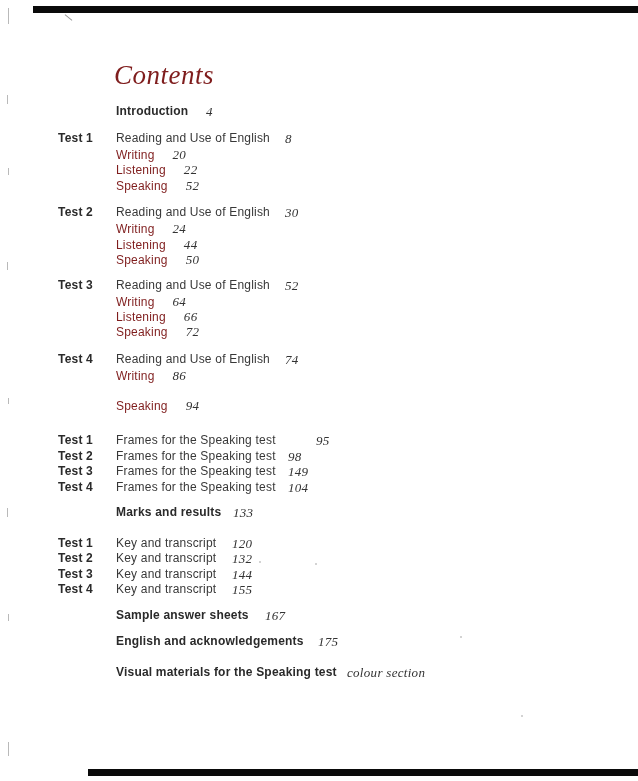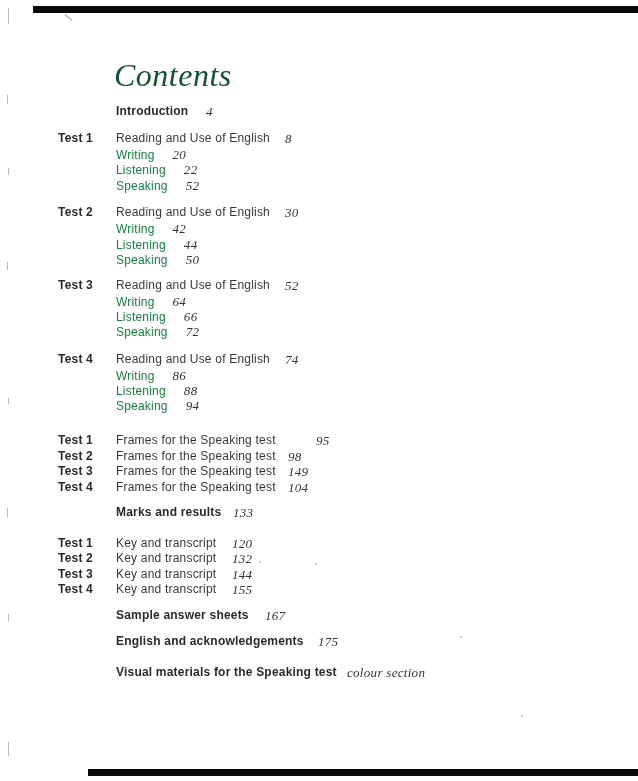--- a/index.html
+++ b/index.html
@@ -17,39 +17,39 @@
   #bar-bottom{left:88px;top:769px;width:550px;height:7px;}
   .edge-dash{position:absolute;background:#b9b9b9;width:1px;}
   .speck{position:absolute;background:#c4c4c4;border-radius:50%;width:2px;height:2px;}
   #tick{position:absolute;left:64px;top:17px;width:9px;height:1px;background:#9a9a9a;transform:rotate(38deg);}
 
   
   .title{
     position:absolute;left:114px;top:55px;
     font-family:"Liberation Serif", serif;
     font-style:italic;font-weight:400;
-    font-size:32px;line-height:40px;
-    color:#14532d;letter-spacing:0.5px;
+    font-size:27px;line-height:40px;
+    color:#7f1d1d;letter-spacing:0.5px;
   }
 
   
   .row{position:absolute;left:0;width:628px;height:15px;line-height:15px;font-size:12px;}
   .tcol{position:absolute;left:58px;font-weight:700;color:#2a2a2a;letter-spacing:0.2px;}
   .mcol{position:absolute;left:116px;letter-spacing:0.2px;color:#383838;white-space:nowrap;}
   .b{font-weight:700;color:#2a2a2a;}
   .num{
     position:absolute;
     font-family:"Liberation Serif", serif;
     font-style:italic;
     font-size:13px;color:#333333;letter-spacing:0.3px;
     white-space:nowrap;
   }
   
   .subwrap{position:absolute;left:116px;white-space:nowrap;}
-  .subwrap .lbl{letter-spacing:0.2px;color:#15803d;}
+  .subwrap .lbl{letter-spacing:0.2px;color:#7f1d1d;}
   .subwrap .numi{
     font-family:"Liberation Serif", serif;font-style:italic;
     font-size:13px;color:#333333;margin-left:18px;letter-spacing:0.3px;
   }
 </style>
 </head>
 <body>
 
 <div id="page">
 
@@ -90,21 +90,21 @@
   <div class="row" style="top:178px;">
     <span class="subwrap"><span class="lbl">Speaking</span><span class="numi">52</span></span>
   </div>
 
   <div class="row" style="top:205px;">
     <span class="tcol">Test 2</span>
     <span class="mcol">Reading and Use of English</span>
     <span class="num" style="left:285px;">30</span>
   </div>
   <div class="row" style="top:221px;">
-    <span class="subwrap"><span class="lbl">Writing</span><span class="numi">42</span></span>
+    <span class="subwrap"><span class="lbl">Writing</span><span class="numi">24</span></span>
   </div>
   <div class="row" style="top:237px;">
     <span class="subwrap"><span class="lbl">Listening</span><span class="numi">44</span></span>
   </div>
   <div class="row" style="top:252px;">
     <span class="subwrap"><span class="lbl">Speaking</span><span class="numi">50</span></span>
   </div>
 
   <div class="row" style="top:278px;">
     <span class="tcol">Test 3</span>
@@ -121,23 +121,20 @@
     <span class="subwrap"><span class="lbl">Speaking</span><span class="numi">72</span></span>
   </div>
 
   <div class="row" style="top:352px;">
     <span class="tcol">Test 4</span>
     <span class="mcol">Reading and Use of English</span>
     <span class="num" style="left:285px;">74</span>
   </div>
   <div class="row" style="top:368px;">
     <span class="subwrap"><span class="lbl">Writing</span><span class="numi">86</span></span>
-  </div>
-  <div class="row" style="top:383px;">
-    <span class="subwrap"><span class="lbl">Listening</span><span class="numi">88</span></span>
   </div>
   <div class="row" style="top:398px;">
     <span class="subwrap"><span class="lbl">Speaking</span><span class="numi">94</span></span>
   </div>
 
   <div class="row" style="top:433px;">
     <span class="tcol">Test 1</span>
     <span class="mcol">Frames for the Speaking test</span>
     <span class="num" style="left:288px;margin-left:28px;">95</span>
   </div>

